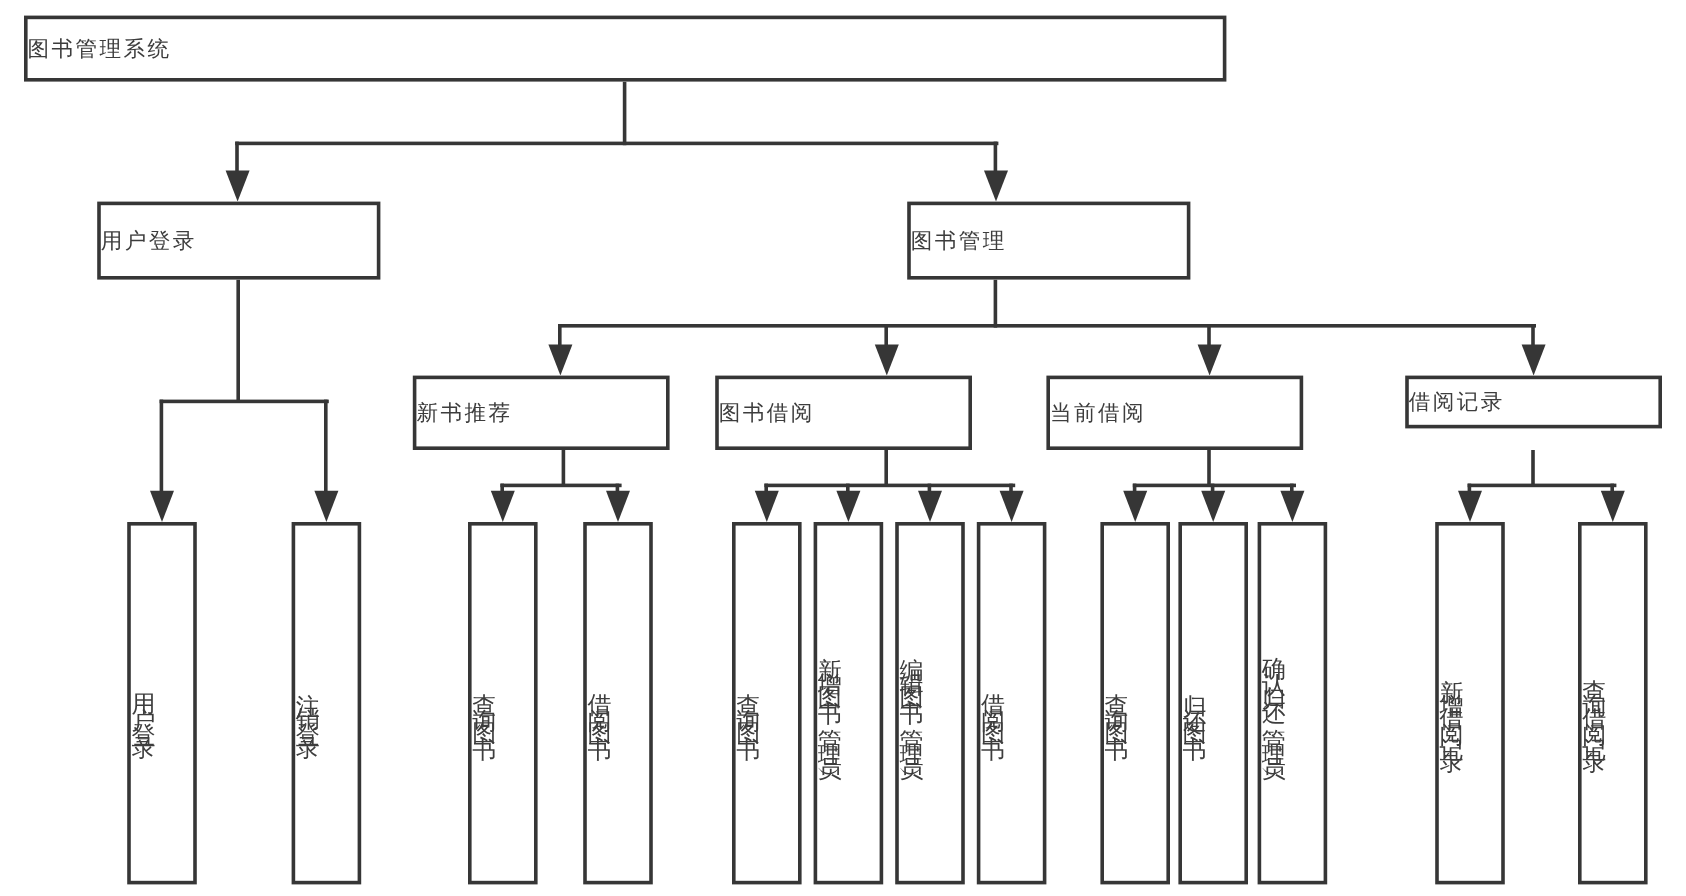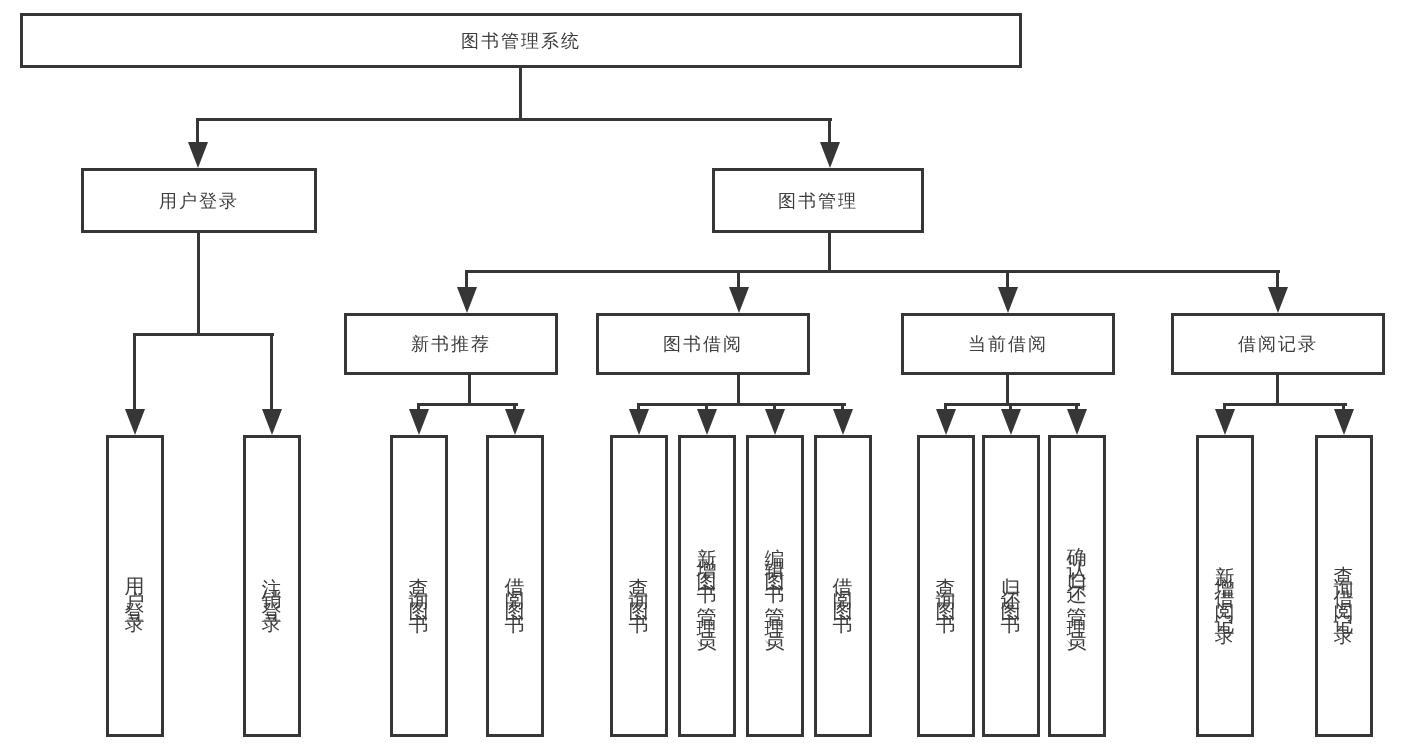--- a/index.html
+++ b/index.html
@@ -14,21 +14,21 @@
     width:1405px;height:747px;
     background:var(--bg);
     overflow:hidden;
     font-family:"Liberation Sans","DejaVu Sans",sans-serif;
   }
   .box{
     position:absolute;
     box-sizing:border-box;
     border:3px solid var(--line);
     background:var(--bg);
-    display:flex;align-items:center;justify-content:center;
+    display:flex;align-items:center;
     color:var(--text);
     z-index:2;
   }
   .hlabel{
     font-size:18px;
     letter-spacing:2px;
     white-space:nowrap;
   }
   .leaf{ top:435px; width:58px; height:302px; }
   .vtext{
@@ -63,34 +63,34 @@
 
 <div id="canvas">
 
   <div class="box" style="left:20px;top:13px;width:1002px;height:55px">
     <span class="hlabel">图书管理系统</span>
   </div>
 
   <div class="box" style="left:81px;top:168px;width:236px;height:65px">
     <span class="hlabel">用户登录</span>
   </div>
-  <div class="box" style="left:712px;top:168px;width:212px;height:65px">
+  <div class="box" style="left:756px;top:168px;width:236px;height:65px">
     <span class="hlabel">图书管理</span>
   </div>
 
   <div class="box" style="left:344px;top:313px;width:214px;height:62px">
     <span class="hlabel">新书推荐</span>
   </div>
   <div class="box" style="left:596px;top:313px;width:214px;height:62px">
     <span class="hlabel">图书借阅</span>
   </div>
-  <div class="box" style="left:901px;top:313px;width:214px;height:62px">
+  <div class="box" style="left:872px;top:313px;width:214px;height:62px">
     <span class="hlabel">当前借阅</span>
   </div>
-  <div class="box" style="left:1171px;top:313px;width:214px;height:62px">
+  <div class="box" style="left:1171px;top:313px;width:214px;height:44px">
     <span class="hlabel">借阅记录</span>
   </div>
 
   <div class="box leaf" style="left:106px">
     <span class="vtext">用户登录</span>
   </div>
   <div class="box leaf" style="left:243px">
     <span class="vtext">注销登录</span>
   </div>
 

